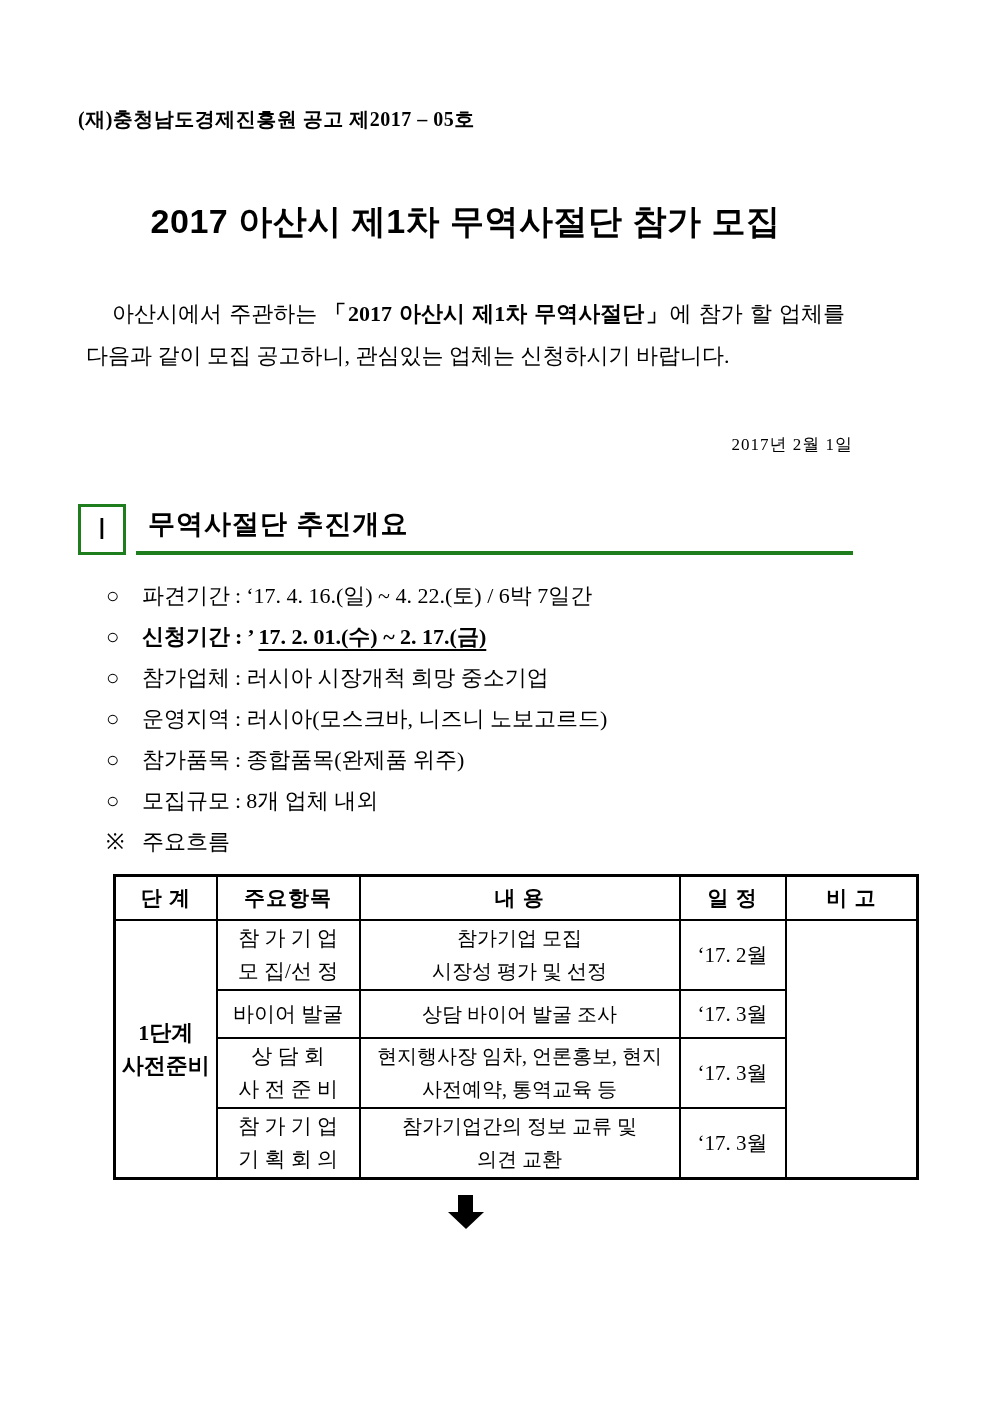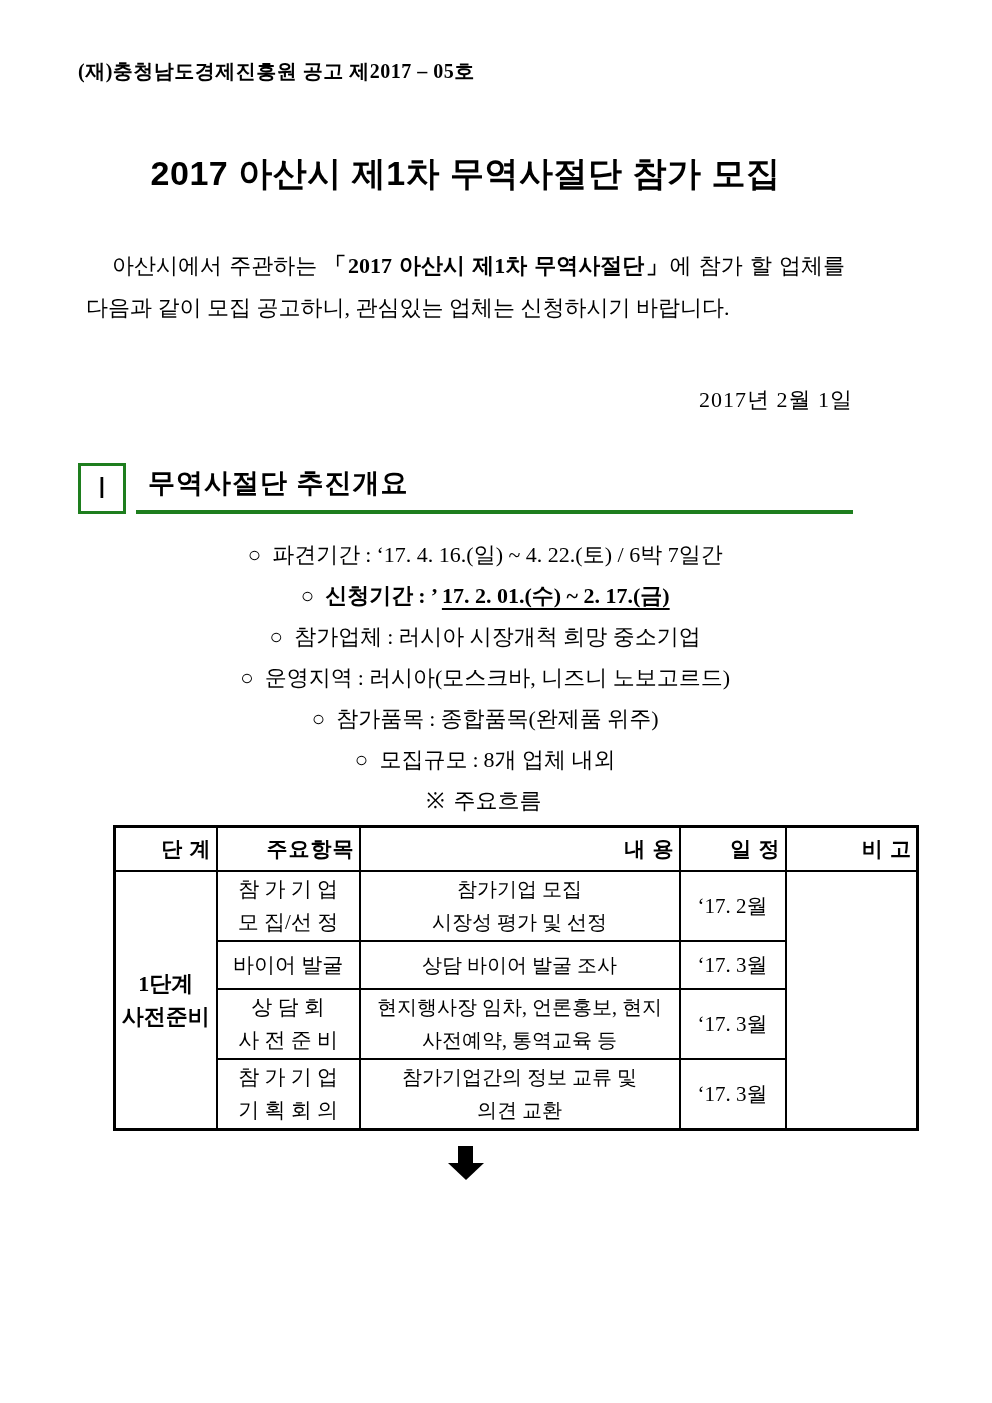--- a/index.html
+++ b/index.html
@@ -1,73 +1,73 @@
 <!DOCTYPE html>
 <html><head>
 <meta charset="utf-8">
 <style>
   html,body{margin:0;padding:0;background:#fff;}
   .page{
     position:relative;
     width:940px;height:1403px;
     background:#fff;color:#000;
     box-sizing:border-box;
-    padding:58px 87px 0 78px;
+    padding:106px 87px 0 78px;
     font-family:"Liberation Serif","DejaVu Serif",serif;
     overflow:hidden;
   }
   .doc-number{font-size:20px;font-weight:bold;letter-spacing:.5px;}
   .title{
     margin:66px 0 0;text-align:center;
     font-family:"Liberation Sans","DejaVu Sans",sans-serif;
     font-size:34px;font-weight:900;letter-spacing:.5px;
   }
   .intro{
     margin:48px 8px 0;font-size:22px;line-height:42px;
     text-align:justify;text-indent:26px;word-break:keep-all;
   }
   .intro .b{font-weight:bold;}
-  .date-line{margin-top:56px;text-align:right;font-size:22px;letter-spacing:1px;}
+  .date-line{margin-top:56px;text-align:right;font-size:17px;letter-spacing:1px;}
   .signer{margin-top:38px;text-align:right;font-size:33px;letter-spacing:3px;}
   .section-heading{margin-top:48px;display:flex;align-items:flex-end;}
   .num-box{
     flex:none;width:42px;height:45px;
     border:3px solid #1e7e1e;
     display:flex;align-items:center;justify-content:center;
     font-family:"Liberation Sans","DejaVu Sans",sans-serif;
     font-size:28px;
   }
   .sec-title{
     flex:1;margin-left:10px;
     border-bottom:4px solid #1e7e1e;
     font-family:"Liberation Sans","DejaVu Sans",sans-serif;
     font-weight:bold;font-size:27px;
     padding:0 0 9px 12px;letter-spacing:1px;
   }
-  .bullets{margin:20px 0 4px;padding:0 0 0 28px;list-style:none;font-size:22px;text-align:center;}
+  .bullets{margin:20px 0 12px;padding:0 0 0 28px;list-style:none;font-size:22px;}
   .bullets li{line-height:41px;white-space:nowrap;}
   .bullets .mk{display:inline-block;width:36px;}
   .bullets .sep{padding:0 5px;}
   .bullets li.bold{font-weight:bold;}
   .bullets .ul{
     text-decoration:underline;
     text-decoration-thickness:2px;
     text-underline-offset:5px;
   }
   .flow-table{
     border-collapse:collapse;table-layout:fixed;
     width:803px;margin:2px 0 0 35px;
     font-size:21px;border:3px solid #000;
   }
   .flow-table th,.flow-table td{
     border:2px solid #000;padding:0 4px;
     text-align:center;vertical-align:middle;
     overflow:hidden;
   }
-  .flow-table th{height:42px;font-weight:bold;letter-spacing:1px;text-align:right;}
+  .flow-table th{height:42px;font-weight:bold;letter-spacing:1px;}
   tr.row-tall{height:70px;}
   tr.row-short{height:48px;}
   .cl{display:block;line-height:33px;}
   .stage-cell{font-weight:bold;font-size:22px;}
   .content-cell{font-size:20px;}
   .sched-cell{font-size:21px;margin-top:19px;}
   .arrow-wrap{width:36px;margin:15px auto 0;}
   .arrow-stem{width:15px;height:17px;background:#000;margin:0 auto;}
   .arrow-head{
     width:0;height:0;margin:0 auto;

